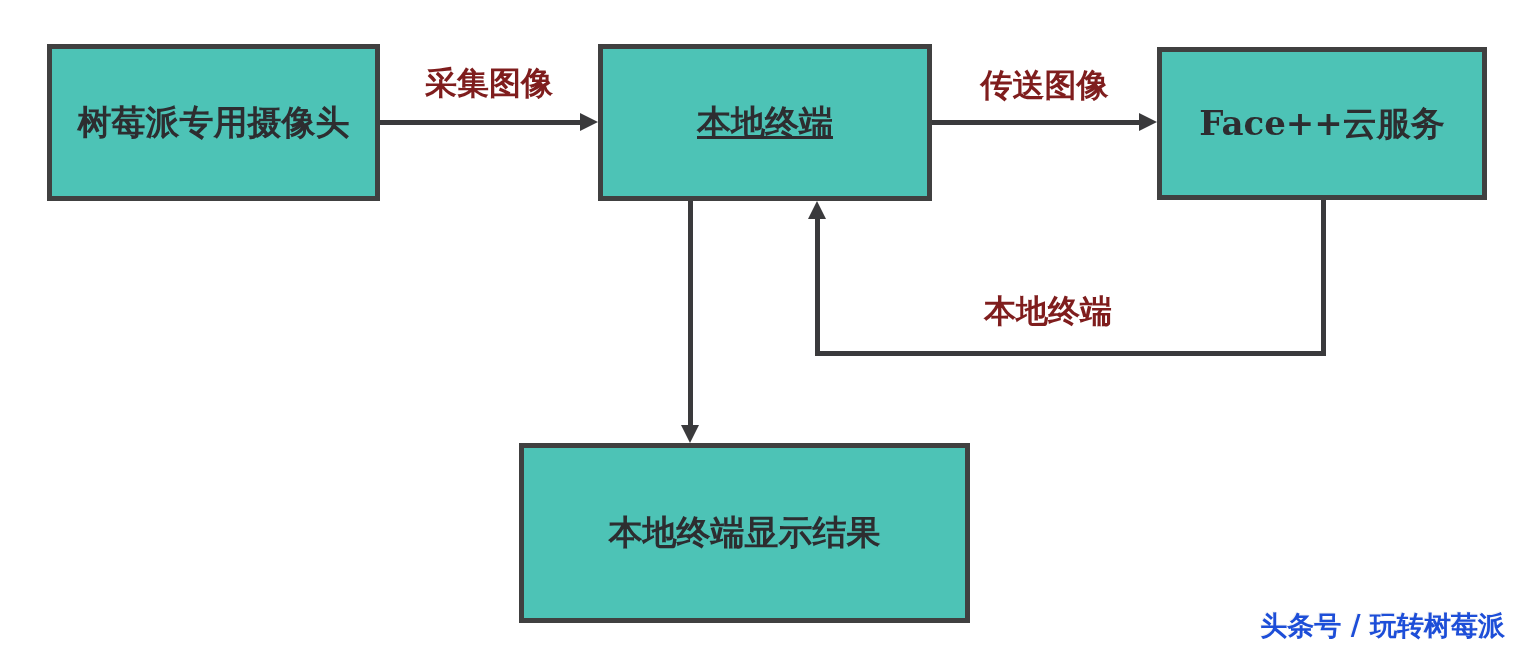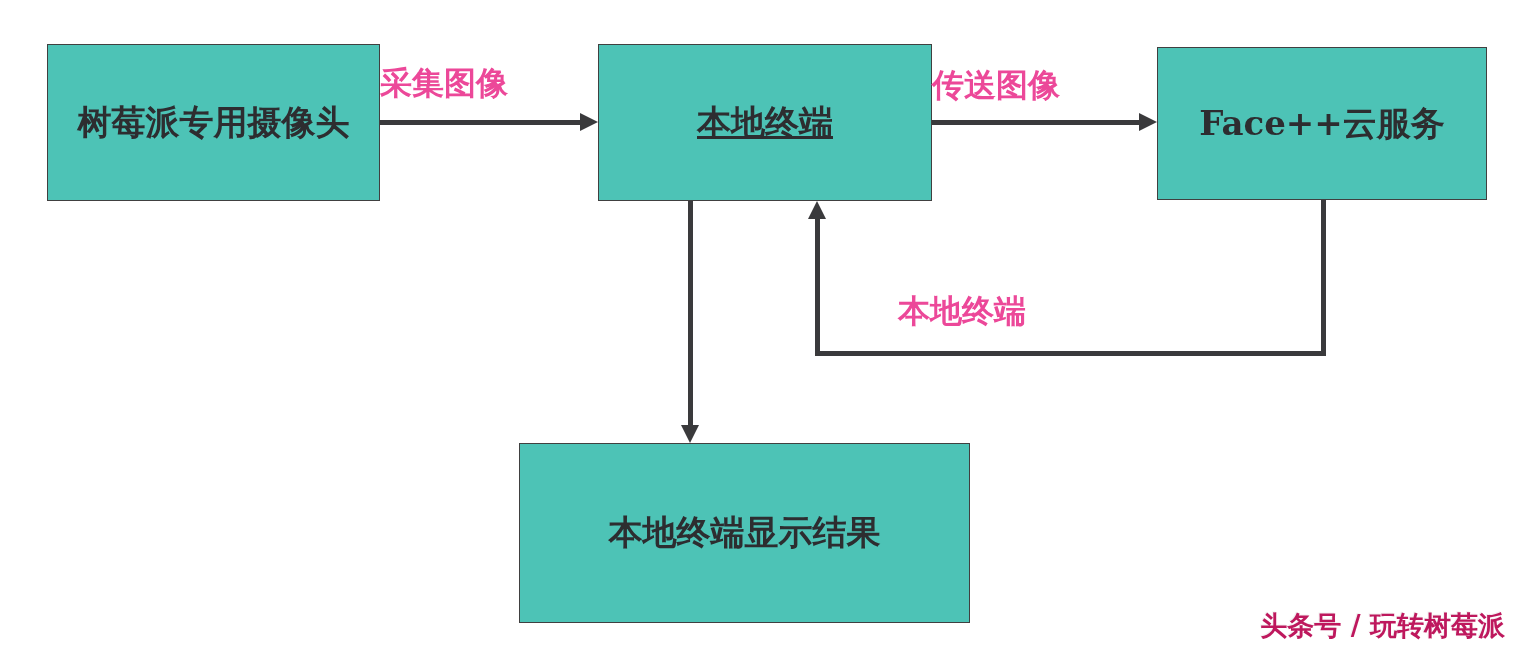--- a/index.html
+++ b/index.html
@@ -11,21 +11,21 @@
   .canvas {
     position: relative;
     width: 1521px;
     height: 654px;
     background: #ffffff;
     overflow: hidden;
   }
   .node {
     position: absolute;
     background: #4dc3b6;
-    border: 1px solid #404040;
+    border: 5px solid #404040;
     box-sizing: border-box;
     display: flex;
     align-items: center;
     justify-content: center;
     text-align: center;
     color: #2d2d30;
     font-weight: bold;
     font-size: 34px;
     line-height: 1.35;
     padding: 4px 14px;
@@ -58,37 +58,37 @@
     border-bottom: 18px solid #3a3a3c;
   }
   .ah-down {
     border-left: 9px solid transparent;
     border-right: 9px solid transparent;
     border-top: 18px solid #3a3a3c;
   }
 
   .edge-label {
     position: absolute;
-    color: #ec4899;
+    color: #7f1d1d;
     font-weight: bold;
     font-size: 32px;
-    text-align: left;
+    text-align: center;
     white-space: nowrap;
   }
   .label-capture  { left: 380px; width: 218px; top: 62px; }
   .label-transmit { left: 932px; width: 225px; top: 64px; }
   .label-return   { left: 898px; width: 300px; top: 290px; }
 
   .watermark {
     position: absolute;
     right: 16px;
     bottom: 10px;
     font-size: 27px;
     font-weight: bold;
-    color: #be185d;
+    color: #1d4ed8;
     text-shadow: 1px 1px 0 #ffffff, -1px -1px 0 #f2f2f2;
     white-space: nowrap;
   }
 </style>
 </head>
 <body>
 
 <div class="canvas">
 
   <div class="node node-camera">

